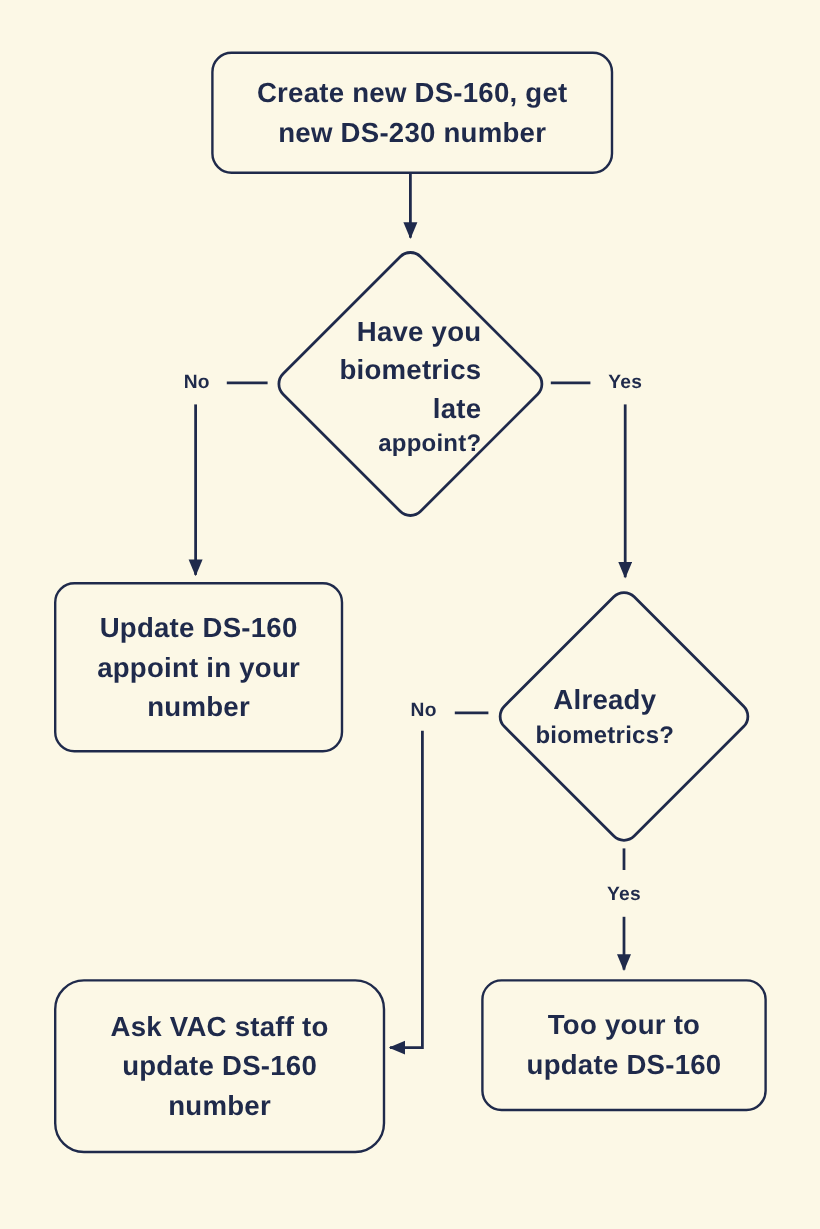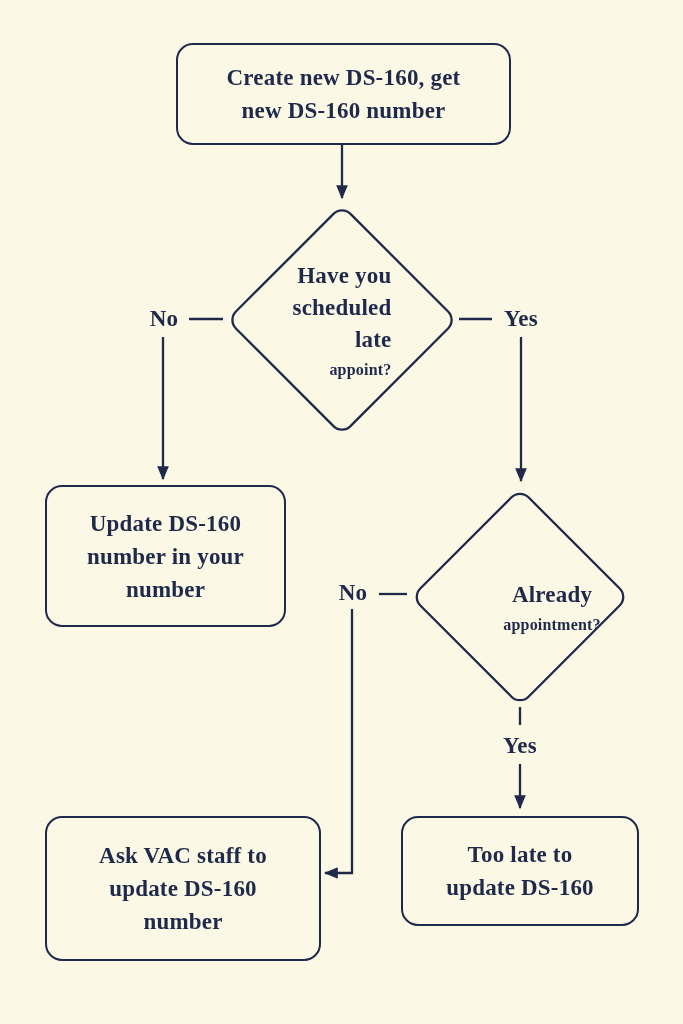--- a/index.html
+++ b/index.html
@@ -10,21 +10,21 @@
     margin: 0;
     padding: 0;
     background: var(--background);
   }
   .canvas {
     position: relative;
     width: 683px;
     height: 1024px;
     background: var(--background);
     color: var(--ink);
-    font-family: Liberation Serif, serif;
+    font-family: Liberation Sans, sans-serif;
     overflow: hidden;
   }
   .connector-layer {
     position: absolute;
     left: 0; top: 0;
     width: 683px; height: 1024px;
   }
   .connector-layer path,
   .connector-layer rect {
     stroke: var(--ink);
@@ -54,28 +54,28 @@
     position: absolute;
     transform: translate(-50%, -50%);
     text-align: center;
     font-weight: 700;
     font-size: 23px;
     line-height: 32px;
     letter-spacing: 0.2px;
     white-space: nowrap;
   }
   .diamond-label .small-line {
-    font-size: 16px;
+    font-size: 20px;
     line-height: 28px;
   }
   .edge-label {
     position: absolute;
     transform: translate(-50%, -50%);
     font-weight: 700;
-    font-size: 23px;
+    font-size: 16px;
     letter-spacing: 0.2px;
     white-space: nowrap;
   }
   .line { display: block; }
 </style>
 </head>
 <body>
 
 <div class="canvas">
 
@@ -95,50 +95,50 @@
     <path d="M163,337 L163,479" marker-end="url(#arrowhead)"></path>
     <path d="M521,337 L521,481" marker-end="url(#arrowhead)"></path>
     <path d="M379,594 L407,594"></path>
     <path d="M352,609 L352,873 L325,873" marker-end="url(#arrowhead)"></path>
     <path d="M520,707 L520,725"></path>
     <path d="M520,764 L520,808" marker-end="url(#arrowhead)"></path>
   </svg>
 
   <div class="box" style="left:176px; top:43px; width:331px; height:98px;">
     <span class="line">Create new DS-160, get</span>
-    <span class="line">new DS-160 number</span>
+    <span class="line">new DS-230 number</span>
   </div>
 
   <div class="box" style="left:45px; top:485px; width:237px; height:138px;">
     <span class="line">Update DS-160</span>
-    <span class="line">number in your</span>
+    <span class="line">appoint in your</span>
     <span class="line">number</span>
   </div>
 
-  <div class="box" style="left:45px; top:816px; width:272px; height:141px;">
+  <div class="box" style="left:45px; top:816px; width:272px; height:141px;border-radius:25px;">
     <span class="line">Ask VAC staff to</span>
     <span class="line">update DS-160</span>
     <span class="line">number</span>
   </div>
 
   <div class="box" style="left:401px; top:816px; width:234px; height:106px;">
-    <span class="line">Too late to</span>
+    <span class="line">Too your to</span>
     <span class="line">update DS-160</span>
   </div>
 
   <div class="diamond-label" style="left:342px; top:322px;text-align:right;">
     <span class="line">Have you</span>
-    <span class="line">scheduled</span>
+    <span class="line">biometrics</span>
     <span class="line">late</span>
     <span class="line small-line">appoint?</span>
   </div>
 
-  <div class="diamond-label" style="left:552px; top:597px;margin-top:12px;">
+  <div class="diamond-label" style="left:504px; top:597px;">
     <span class="line">Already</span>
-    <span class="line small-line">appointment?</span>
+    <span class="line small-line">biometrics?</span>
   </div>
 
   <div class="edge-label" style="left:164px; top:319px;">No</div>
   <div class="edge-label" style="left:521px; top:319px;">Yes</div>
   <div class="edge-label" style="left:353px; top:593px;">No</div>
   <div class="edge-label" style="left:520px; top:746px;">Yes</div>
 
 </div>
 
 </body></html>

